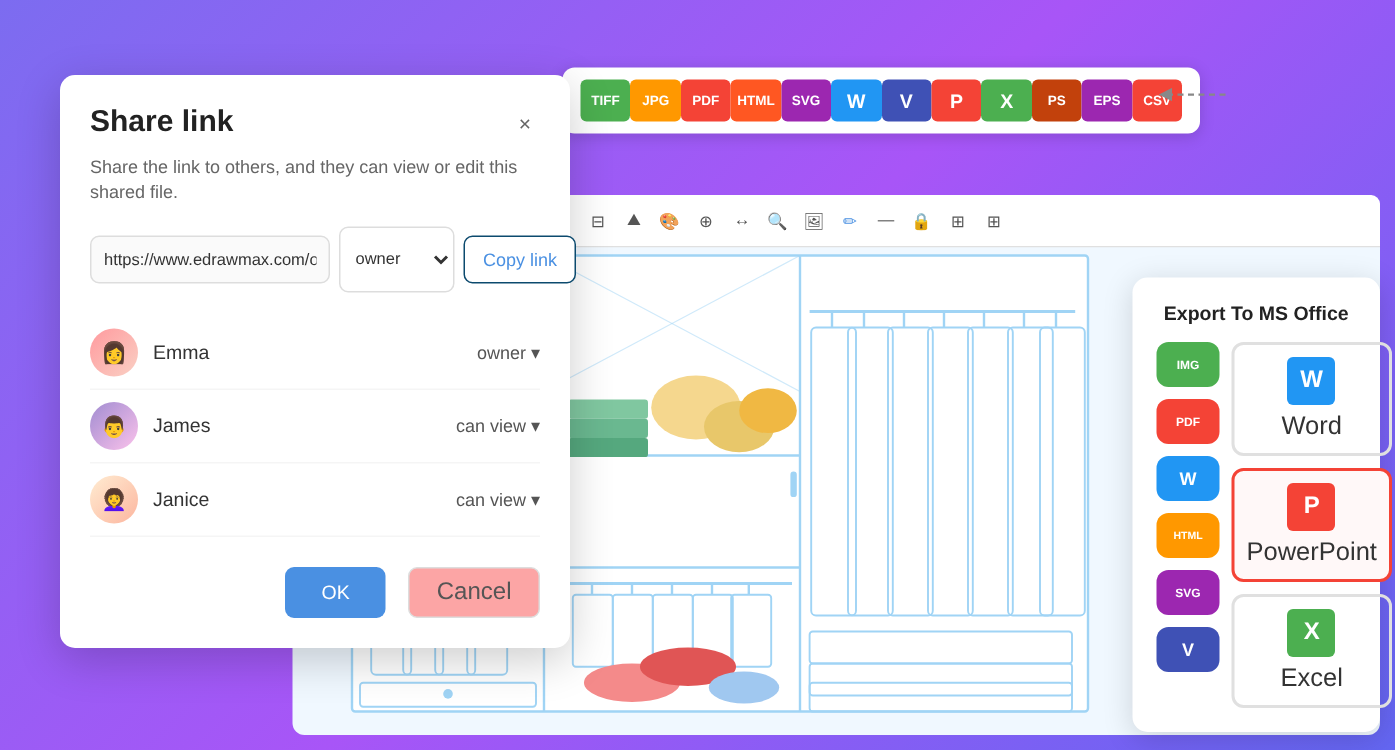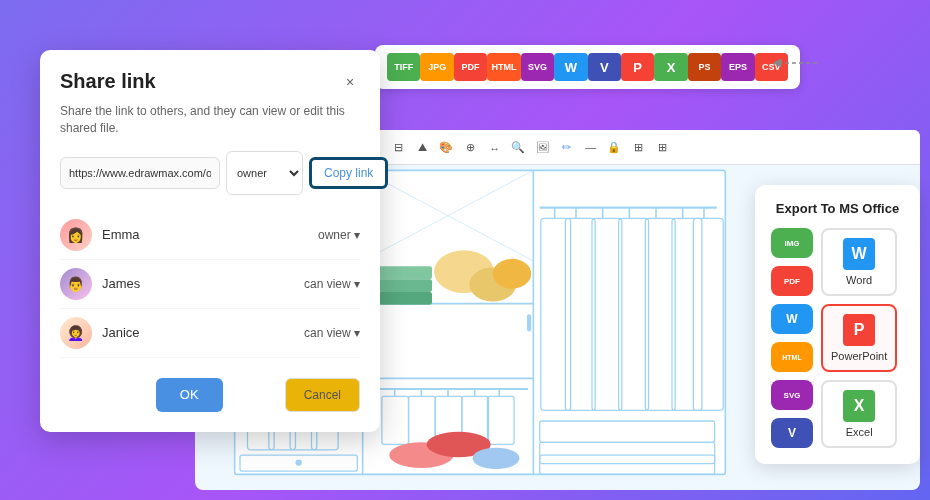--- a/index.html
+++ b/index.html
@@ -180,21 +180,21 @@
       font-size: 11px;
       color: #333;
       background: white;
       cursor: pointer;
     }
 
     .copy-btn {
       height: 32px;
       padding: 0 12px;
       background: white;
-      border: 3px solid #0c4a6e;
+      border: 1px solid #0c4a6e;
       border-radius: 6px;
       font-size: 12px;
       color: #4a90e2;
       cursor: pointer;
       white-space: nowrap;
     }
 
     .user-list {
       margin-bottom: 20px;
     }
@@ -262,27 +262,26 @@
       border: none;
       border-radius: 6px;
       font-size: 13px;
       color: white;
       cursor: pointer;
     }
 
     .btn-cancel {
       height: 34px;
       padding: 0 18px;
-      background: #eab308;
+      background: #fca5a5;
       border: 1px solid #ddd;
       border-radius: 6px;
-      font-size: 12px;
+      font-size: 16px;
       color: #555;
       cursor: pointer;
-      margin-left: 47px;
     }
 
     
     .export-panel {
       position: absolute;
       top: 185px;
       right: 10px;
       width: 165px;
       background: white;
       border-radius: 10px;
@@ -348,21 +347,21 @@
       border-radius: 4px;
       display: flex;
       align-items: center;
       justify-content: center;
       font-size: 14px;
       font-weight: 700;
       color: white;
     }
 
     .export-item-label {
-      font-size: 11px;
+      font-size: 17px;
       color: #333;
       font-weight: 500;
     }
 
     .icon-word { background: #2196F3; }
     .icon-ppt { background: #f44336; }
     .icon-excel { background: #4CAF50; }
   </style>
 </head>
 <body>

